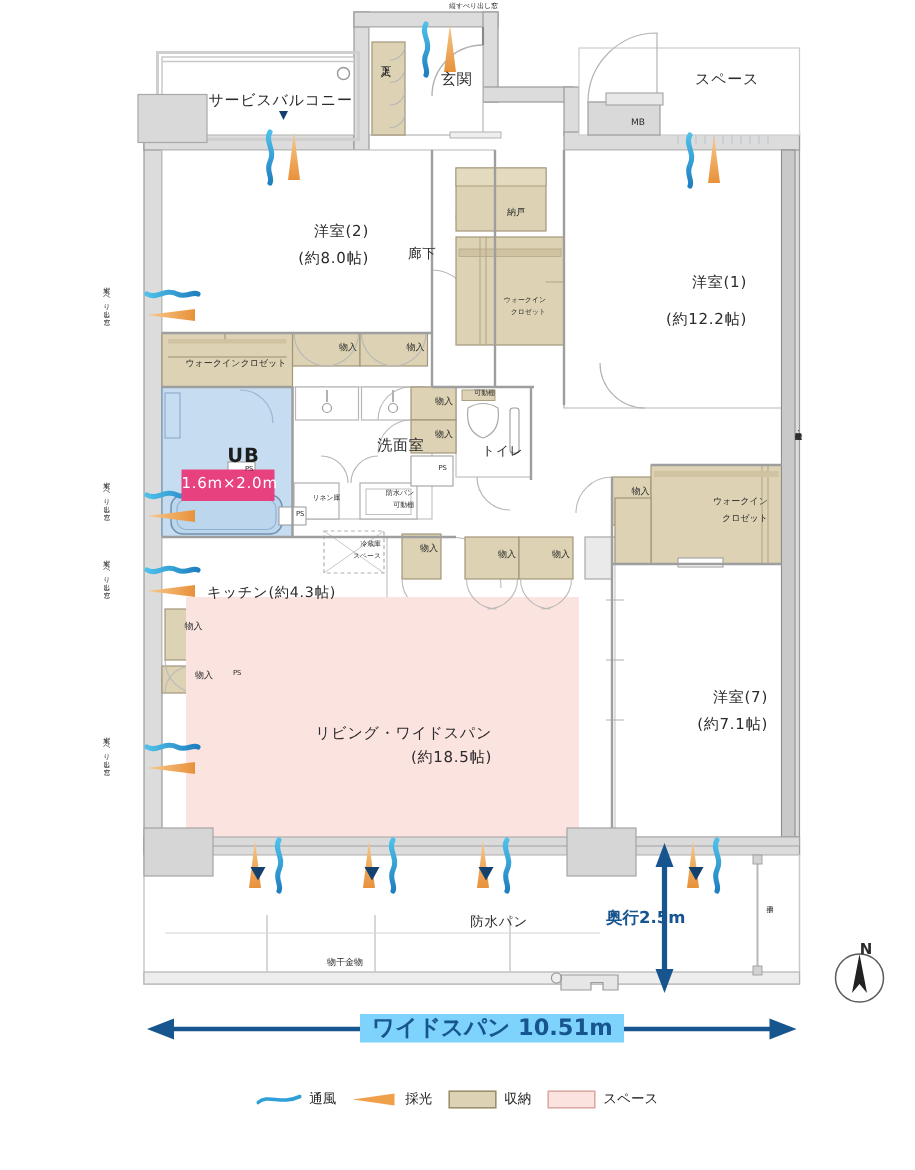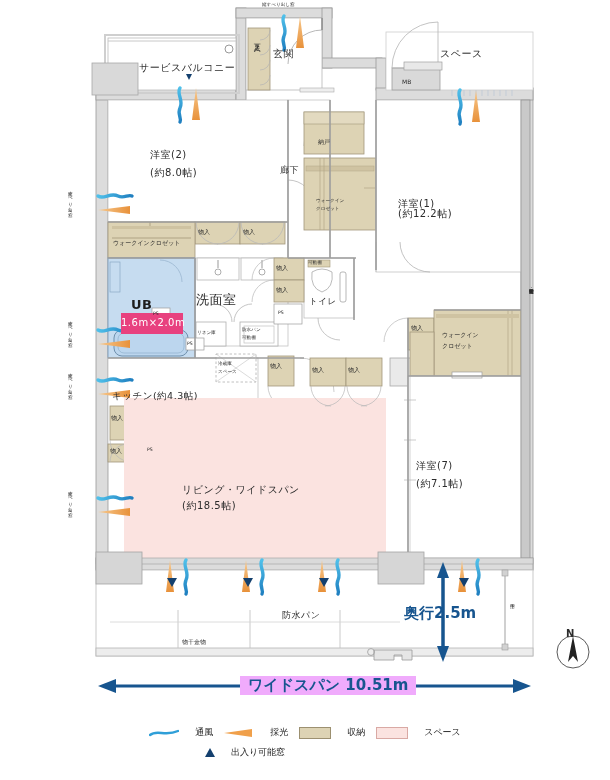--- a/index.html
+++ b/index.html
@@ -1,27 +1,27 @@
 <!DOCTYPE html>
 <html><head>
 <meta charset="utf-8">
 <style>
   html,body{margin:0;padding:0;background:#fff;}
   body{width:610px;height:780px;font-family:"DejaVu Sans","Liberation Sans",sans-serif;position:relative;overflow:hidden;}
   #plan{position:absolute;left:0;top:0;width:610px;height:780px;}
-  .lbl{position:absolute;font-size:10px;color:#2b2b2b;text-align:left;white-space:nowrap;line-height:1.25;letter-spacing:.5px;}
+  .lbl{position:absolute;font-size:10px;color:#2b2b2b;text-align:right;white-space:nowrap;line-height:1.25;letter-spacing:.5px;}
   .lbl.big{font-size:10px;}
   .lbl.sm{font-size:6px;letter-spacing:0;}
   .lbl.xs{font-size:4.6px;letter-spacing:0;}
   .vert{writing-mode:vertical-rl;text-orientation:upright;}
   .dim{position:absolute;color:#17558f;font-weight:bold;white-space:nowrap;}
   .legend{position:absolute;left:0;top:726px;width:610px;}
   .legend-row{display:flex;align-items:center;justify-content:center;gap:11px;font-size:9px;color:#222;}
   .legend-row.second{justify-content:center;margin-top:7px;padding-right:120px;}
-  .lg-item{display:flex;align-items:center;gap:16px;}
+  .lg-item{display:flex;align-items:center;gap:5px;}
   .sw-store{width:30px;height:10px;background:#ddd3b4;border:1px solid #9c9070;}
   .sw-floor{width:30px;height:10px;background:#fbe3e0;border:1px solid #d9a9a4;}
   .tri{width:0;height:0;border-left:5px solid transparent;border-right:5px solid transparent;border-bottom:9px solid #14406e;}
 </style>
 </head>
 <body>
 
 <svg id="plan" viewBox="0 0 610 780">
   <defs>
     <linearGradient id="ventG" x1="0" y1="0" x2="0" y2="1">
@@ -384,33 +384,33 @@
 <div class="lbl" style="left:139px;top:62px;width:96px">サービスバルコニー</div>
 <div class="lbl vert" style="left:252px;top:38px;font-size:7px">下足入</div>
 <div class="lbl" style="left:273px;top:48px;width:42px">玄関</div>
 <div class="lbl xs" style="left:262px;top:2px;width:70px">縦すべり出し窓</div>
 <div class="lbl" style="left:440px;top:48px;width:66px">スペース</div>
 <div class="lbl sm" style="left:402px;top:78px;width:28px">MB</div>
 
 <div class="lbl big" style="left:150px;top:149px;width:96px">洋室(2)</div>
 <div class="lbl big" style="left:150px;top:167px;width:96px">(約8.0帖)</div>
 
-<div class="lbl" style="left:280px;top:165px;width:32px;font-size:9px">廊下</div>
+<div class="lbl" style="left:259px;top:165px;width:32px;font-size:9px">廊下</div>
 <div class="lbl sm" style="left:318px;top:138px;width:32px">納戸</div>
 <div class="lbl xs" style="left:316px;top:198px;width:48px">ウォークイン</div>
 <div class="lbl xs" style="left:316px;top:206px;width:48px">クロゼット</div>
 
-<div class="lbl big" style="left:398px;top:198px;width:100px">洋室(1)</div>
+<div class="lbl big" style="left:398px;top:183px;width:100px">洋室(1)</div>
 <div class="lbl big" style="left:398px;top:208px;width:100px">(約12.2帖)</div>
 
 <div class="lbl sm" style="left:113px;top:239px;width:78px">ウォークインクロゼット</div>
 <div class="lbl sm" style="left:198px;top:228px;width:40px">物入</div>
 <div class="lbl sm" style="left:243px;top:228px;width:40px">物入</div>
 
-<div class="lbl" style="left:196px;top:292px;width:62px;font-size:13px">洗面室</div>
+<div class="lbl" style="left:221px;top:292px;width:62px;font-size:10px">洗面室</div>
 <div class="lbl" style="left:131px;top:297px;width:42px;font-size:13px;font-weight:bold;color:#1d1d1d">UB</div>
 <div class="lbl" style="left:121px;top:313px;width:62px;font-size:10px;color:#fff;background:#e8417f;padding:4px 0">1.6m×2.0m</div>
 <div class="lbl xs" style="left:197px;top:330px;width:30px">リネン庫</div>
 <div class="lbl xs" style="left:242px;top:327px;width:34px">防水パン</div>
 <div class="lbl xs" style="left:242px;top:335px;width:34px">可動棚</div>
 <div class="lbl xs" style="left:153px;top:311px;width:16px">PS</div>
 <div class="lbl xs" style="left:187px;top:341px;width:16px">PS</div>
 
 <div class="lbl" style="left:309px;top:296px;width:40px;font-size:8.5px">トイレ</div>
 <div class="lbl xs" style="left:308px;top:260px;width:22px">可動棚</div>
@@ -440,22 +440,22 @@
 <div class="lbl vert xs" style="left:528px;top:285px;letter-spacing:0">耐火・遮音間仕切壁</div>
 <div class="lbl vert xs" style="left:67px;top:188px">縦すべり出し窓</div>
 <div class="lbl vert xs" style="left:67px;top:318px">縦すべり出し窓</div>
 <div class="lbl vert xs" style="left:67px;top:370px">縦すべり出し窓</div>
 <div class="lbl vert xs" style="left:67px;top:488px">縦すべり出し窓</div>
 <div class="lbl vert xs" style="left:509px;top:600px">手摺</div>
 
 <div class="lbl" style="left:282px;top:610px;width:70px;font-size:9px">防水パン</div>
 <div class="lbl sm" style="left:182px;top:638px;width:60px">物干金物</div>
 
-<div class="dim" style="left:404px;top:604px;font-size:15px">奥行2.5m</div>
-<div class="dim" style="left:240px;top:676px;font-size:15px;background:#f0abfc;padding:0 8px">ワイドスパン 10.51m</div>
+<div class="dim" style="left:404px;top:604px;font-size:11px">奥行2.5m</div>
+<div class="dim" style="left:240px;top:676px;font-size:15px;background:#7dd3fc;padding:0 8px">ワイドスパン 10.51m</div>
 <div class="lbl" style="left:566px;top:628px;width:16px;font-size:10px;font-weight:bold">N</div>
 
 <div class="legend">
   <div class="legend-row">
     <div class="lg-item">
       <svg width="30" height="10">
         <path d="M1,7 C8,1 16,9 29,3" stroke="#2f9fd8" stroke-width="2.4" fill="none" stroke-linecap="round"></path>
       </svg>
       <span>通風</span>
     </div>
@@ -467,19 +467,13 @@
     </div>
     <div class="lg-item">
       <span class="sw-store"></span>
       <span>収納</span>
     </div>
     <div class="lg-item">
       <span class="sw-floor"></span>
       <span>スペース</span>
     </div>
   </div>
-  <div class="legend-row second">
-    <div class="lg-item">
-      <span class="tri"></span>
-      <span>出入り可能窓</span>
-    </div>
-  </div>
 </div>
 
 </body></html>

